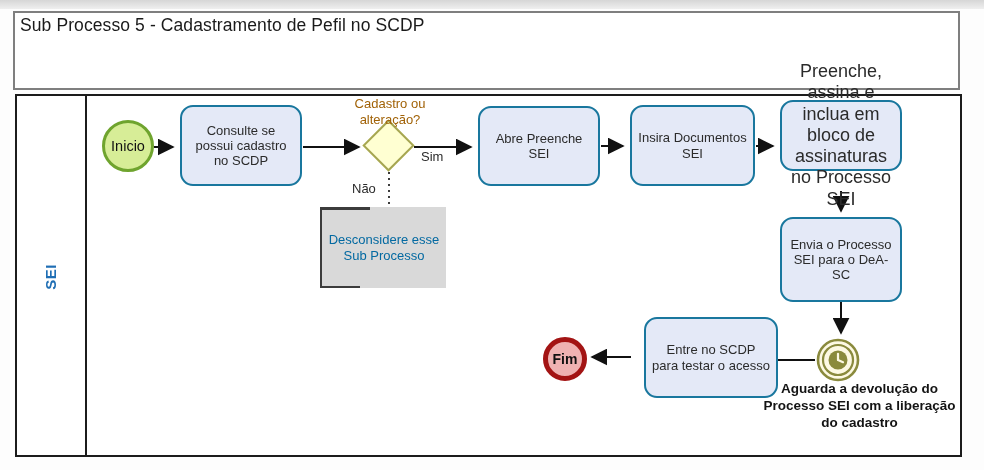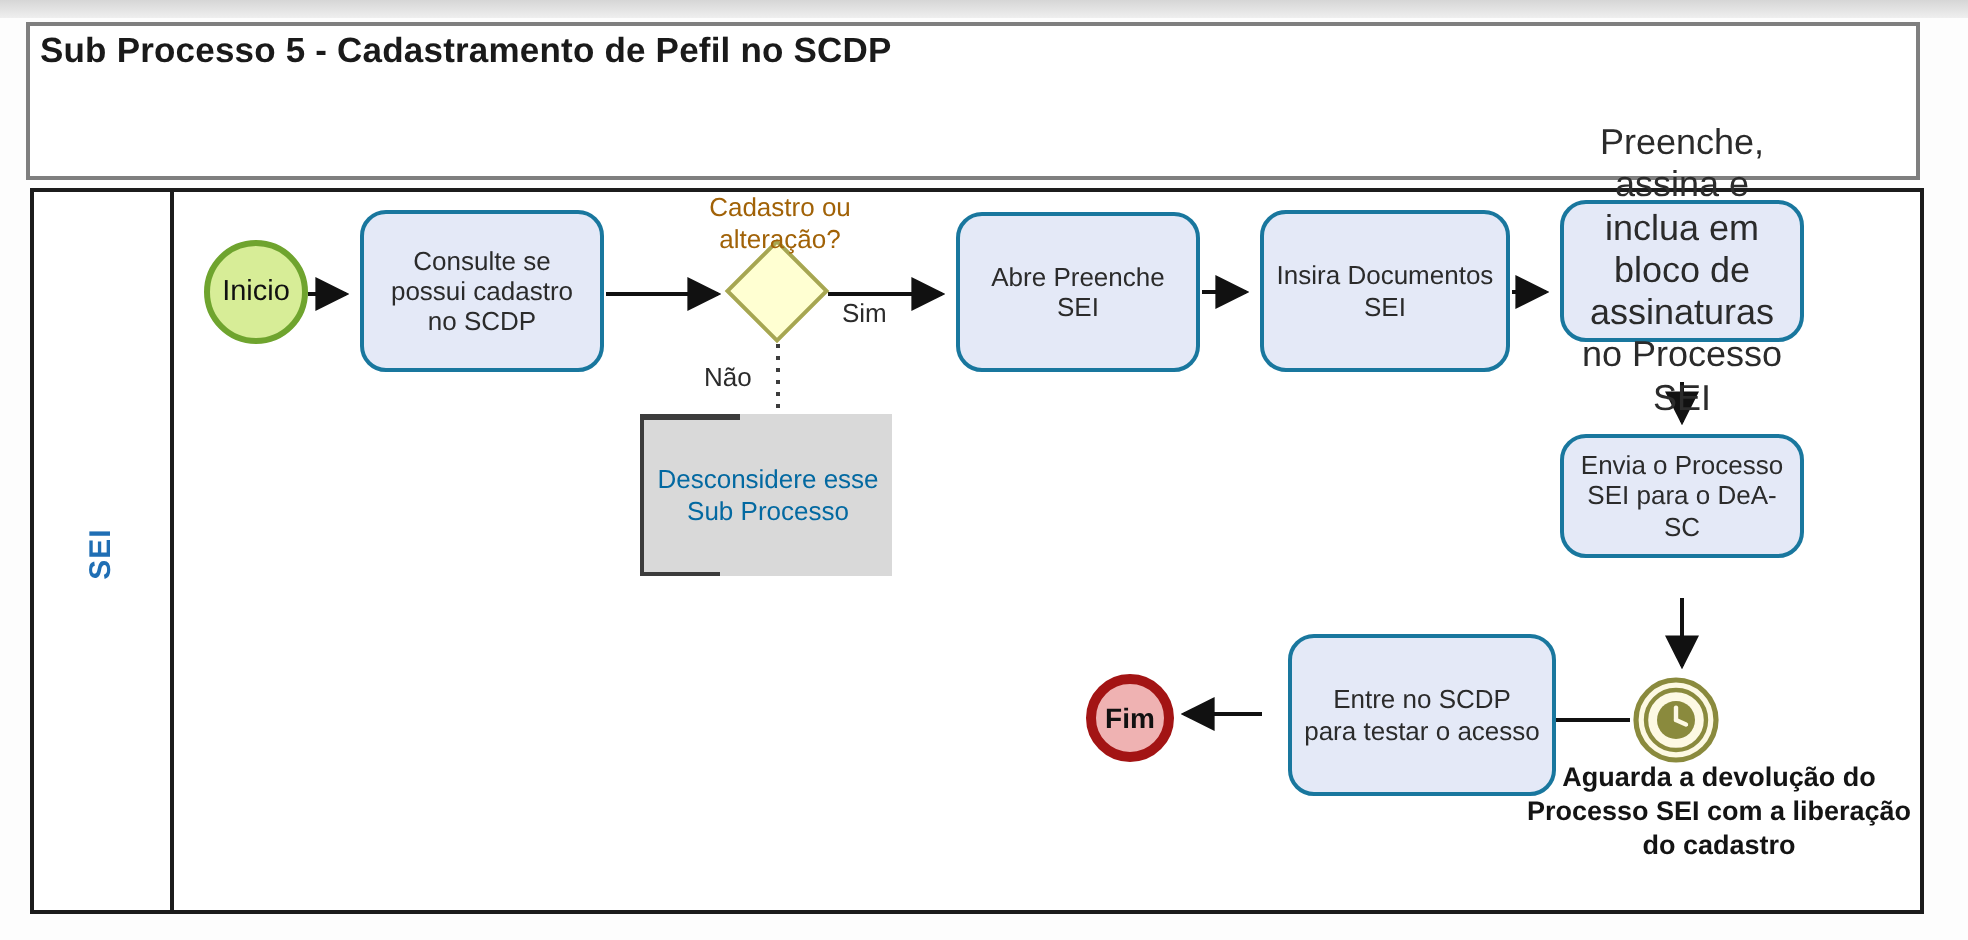--- a/index.html
+++ b/index.html
@@ -12,21 +12,21 @@
   .top-strip{
     position:absolute;left:0;top:0;width:984px;height:9px;
     background:linear-gradient(#d6d6d6,#efefef);
   }
   
   .title-box{
     position:absolute;left:13px;top:11px;width:947px;height:79px;
     background:#ffffff;border:2px solid #7f7f7f;box-sizing:border-box;
   }
   .title-box h1{
-    margin:2px 0 0 5px;font-size:17.5px;font-weight:bold;color:#1a1a1a;
+    margin:2px 0 0 5px;font-size:17.5px;font-weight:normal;color:#1a1a1a;
     letter-spacing:0.1px;
   }
   
   .pool{
     position:absolute;left:15px;top:94px;width:947px;height:363px;
     border:2px solid #1c1c1c;background:#ffffff;box-sizing:border-box;
   }
   .lane-divider{
     position:absolute;left:85px;top:94px;width:2px;height:363px;background:#1c1c1c;
   }
@@ -41,21 +41,21 @@
     position:absolute;box-sizing:border-box;
     background:#e4e9f7;border:2.5px solid #19779e;border-radius:13px;
     display:flex;align-items:center;justify-content:center;text-align:center;
     font-size:13px;line-height:1.18;color:#2b2b2b;padding:3px 6px;
     z-index:2;
   }
   .t-consulte{left:180px;top:105px;width:122px;height:81px;}
   .t-abre{left:478px;top:106px;width:122px;height:80px;}
   .t-insira{left:630px;top:105px;width:125px;height:81px;}
   .t-preenche{left:780px;top:100px;width:122px;height:71px;font-size:18px;}
-  .t-envia{left:780px;top:217px;width:122px;height:62px;}
+  .t-envia{left:780px;top:217px;width:122px;height:85px;}
   .t-entre{left:632px;top:317px;width:134px;height:81px;margin-left:12px;}
   
   .start-event{
     position:absolute;left:102px;top:120px;width:52px;height:52px;box-sizing:border-box;
     background:#d7ed97;border:3px solid #6fa42e;border-radius:50%;
     display:flex;align-items:center;justify-content:center;
     font-weight:normal;font-size:14.5px;color:#111;z-index:2;white-space:nowrap;
   }
   .end-event{
     position:absolute;left:543px;top:337px;width:44px;height:44px;box-sizing:border-box;

